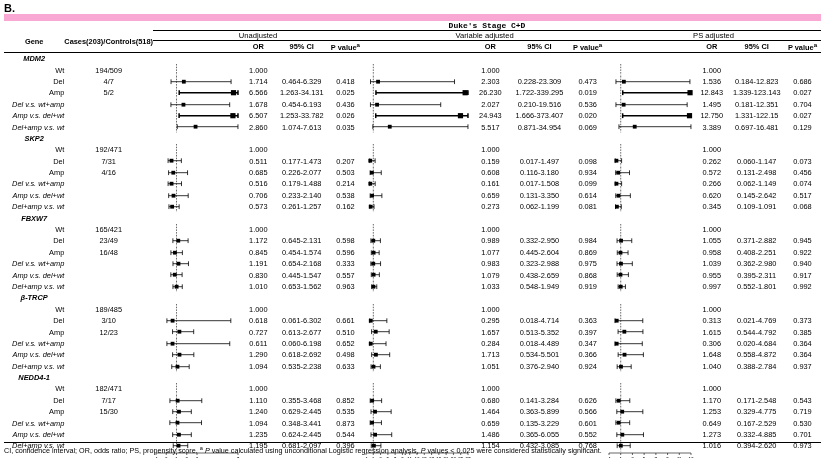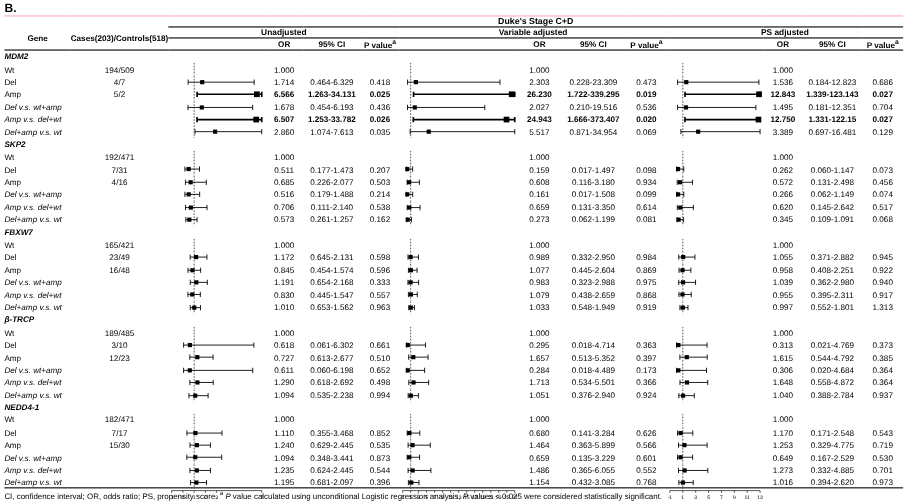--- a/index.html
+++ b/index.html
@@ -2,29 +2,29 @@
 <html><head>
 <meta charset="utf-8">
 <style>
   html,body{margin:0;padding:0;background:#ffffff;}
   body{width:825px;height:458px;font-family:"Liberation Sans", sans-serif;color:#000;overflow:hidden;}
   .panel-label{position:absolute;left:4px;top:2px;font-size:11px;font-weight:bold;}
   .wrap{position:absolute;left:4px;top:14px;width:817px;}
   table.main{border-collapse:collapse;width:817px;font-size:7.4px;}
   table.main td,table.main th{padding:0;vertical-align:middle;}
   .hdr-title{text-align:center;font-weight:bold;font-size:8px;border-bottom:1px solid #000;padding:1px 0 1px 0;}
-  .grp-hdr{text-align:center;font-weight:bold;font-size:7.6px;border-bottom:1px solid #000;}
+  .grp-hdr{text-align:center;font-weight:normal;font-size:7.6px;border-bottom:1px solid #000;}
   .col-hdr{text-align:center;font-weight:bold;font-size:7.4px;border-bottom:1px solid #000;padding:1px 0 2px 0;}
-  .topline{border-top:1px solid #f9a8d4;}
-  .gene{font-style:italic;font-weight:bold;font-size:7.4px;text-align:left;padding-left:1px;margin-top:16px;}
-  .lab{text-align:left;padding-left:9px;font-size:7.4px;white-space:nowrap;margin-top:40px;}
+  .topline{border-top:7px solid #f9a8d4;font-family:Liberation Mono, monospace;}
+  .gene{font-style:italic;font-weight:bold;font-size:7.4px;text-align:center;padding-left:1px;margin-top:16px;}
+  .lab{text-align:right;padding-left:9px;font-size:7.4px;white-space:nowrap;margin-top:40px;}
   .lab-ital{font-style:italic;}
   .num{text-align:center;font-size:7.4px;white-space:nowrap;}
   .ci{text-align:center;font-size:7.4px;white-space:nowrap;}
-  .bold{font-weight:bold;text-align:center;}
+  .bold{font-weight:normal;text-align:center;}
   .plotcell{padding:0;}
   .rowh{height:11.4px;}
   .footer{position:absolute;left:4px;bottom:3px;width:817px;font-size:7.2px;border-top:1px solid #000;padding-top:2px;}
   .footer sup{font-size:5.6px;}
   svg{display:block;}
 </style>
 </head>
 <body>
 
 <div class="panel-label">B.</div>
@@ -465,21 +465,21 @@
           <td class="plotcell">
             <svg width="88" height="11.4" viewBox="0 0 88 11.4">
               <line x1="23.50" y1="0" x2="23.50" y2="11.4" stroke="#000" stroke-width="0.6" stroke-dasharray="1.5,1.2"></line>
               <line x1="15.64" y1="5.7" x2="35.19" y2="5.7" stroke="#000" stroke-width="0.8"></line>
               <line x1="15.64" y1="3.3000000000000003" x2="15.64" y2="8.1" stroke="#000" stroke-width="0.8"></line>
               <line x1="35.19" y1="3.3000000000000003" x2="35.19" y2="8.1" stroke="#000" stroke-width="0.8"></line>
               <rect x="18.59" y="3.80" width="3.8" height="3.8" fill="#000"></rect>
             </svg>
           </td>
           <td class="num">0.706</td>
-          <td class="ci">0.111-2.140</td>
+          <td class="ci">0.233-2.140</td>
           <td class="num">0.538</td>
           <td class="plotcell">
             <svg width="108" height="11.4" viewBox="0 0 108 11.4">
               <line x1="10.29" y1="0" x2="10.29" y2="11.4" stroke="#000" stroke-width="0.6" stroke-dasharray="1.5,1.2"></line>
               <line x1="7.12" y1="5.7" x2="18.85" y2="5.7" stroke="#000" stroke-width="0.8"></line>
               <line x1="7.12" y1="3.3000000000000003" x2="7.12" y2="8.1" stroke="#000" stroke-width="0.8"></line>
               <line x1="18.85" y1="3.3000000000000003" x2="18.85" y2="8.1" stroke="#000" stroke-width="0.8"></line>
               <rect x="7.14" y="3.80" width="3.8" height="3.8" fill="#000"></rect>
             </svg>
           </td>
@@ -762,21 +762,21 @@
             <svg width="88" height="11.4" viewBox="0 0 88 11.4">
               <line x1="14.71" y1="0" x2="14.71" y2="11.4" stroke="#000" stroke-width="0.6" stroke-dasharray="1.5,1.2"></line>
               <line x1="12.09" y1="5.7" x2="19.41" y2="5.7" stroke="#000" stroke-width="0.8"></line>
               <line x1="12.09" y1="3.3000000000000003" x2="12.09" y2="8.1" stroke="#000" stroke-width="0.8"></line>
               <line x1="19.41" y1="3.3000000000000003" x2="19.41" y2="8.1" stroke="#000" stroke-width="0.8"></line>
               <rect x="12.80" y="3.80" width="3.8" height="3.8" fill="#000"></rect>
             </svg>
           </td>
           <td class="num">0.997</td>
           <td class="ci">0.552-1.801</td>
-          <td class="num">1.313</td>
+          <td class="num">0.992</td>
         </tr>
         <tr class="rowh">
           <td class="gene">β-TRCP</td>
           <td colspan="13"></td>
         </tr>
         <tr class="rowh">
           <td class="lab">Wt</td>
           <td class="num">189/485</td>
           <td class="plotcell">
             <svg width="88" height="11.4" viewBox="0 0 88 11.4">
@@ -902,21 +902,21 @@
             <svg width="108" height="11.4" viewBox="0 0 108 11.4">
               <line x1="10.29" y1="0" x2="10.29" y2="11.4" stroke="#000" stroke-width="0.6" stroke-dasharray="1.5,1.2"></line>
               <line x1="6.71" y1="5.7" x2="23.00" y2="5.7" stroke="#000" stroke-width="0.8"></line>
               <line x1="6.71" y1="3.3000000000000003" x2="6.71" y2="8.1" stroke="#000" stroke-width="0.8"></line>
               <line x1="23.00" y1="3.3000000000000003" x2="23.00" y2="8.1" stroke="#000" stroke-width="0.8"></line>
               <rect x="5.78" y="3.80" width="3.8" height="3.8" fill="#000"></rect>
             </svg>
           </td>
           <td class="num">0.284</td>
           <td class="ci">0.018-4.489</td>
-          <td class="num">0.173</td>
+          <td class="num">0.347</td>
           <td class="plotcell">
             <svg width="88" height="11.4" viewBox="0 0 88 11.4">
               <line x1="14.71" y1="0" x2="14.71" y2="11.4" stroke="#000" stroke-width="0.6" stroke-dasharray="1.5,1.2"></line>
               <line x1="8.97" y1="5.7" x2="36.29" y2="5.7" stroke="#000" stroke-width="0.8"></line>
               <line x1="8.97" y1="3.3000000000000003" x2="8.97" y2="8.1" stroke="#000" stroke-width="0.8"></line>
               <line x1="36.29" y1="3.3000000000000003" x2="36.29" y2="8.1" stroke="#000" stroke-width="0.8"></line>
               <rect x="8.75" y="3.80" width="3.8" height="3.8" fill="#000"></rect>
             </svg>
           </td>
           <td class="num">0.306</td>
@@ -970,21 +970,21 @@
             <svg width="88" height="11.4" viewBox="0 0 88 11.4">
               <line x1="23.50" y1="0" x2="23.50" y2="11.4" stroke="#000" stroke-width="0.6" stroke-dasharray="1.5,1.2"></line>
               <line x1="18.73" y1="5.7" x2="36.19" y2="5.7" stroke="#000" stroke-width="0.8"></line>
               <line x1="18.73" y1="3.3000000000000003" x2="18.73" y2="8.1" stroke="#000" stroke-width="0.8"></line>
               <line x1="36.19" y1="3.3000000000000003" x2="36.19" y2="8.1" stroke="#000" stroke-width="0.8"></line>
               <rect x="22.56" y="3.80" width="3.8" height="3.8" fill="#000"></rect>
             </svg>
           </td>
           <td class="num">1.094</td>
           <td class="ci">0.535-2.238</td>
-          <td class="num">0.994</td>
+          <td class="num">0.633</td>
           <td class="plotcell">
             <svg width="108" height="11.4" viewBox="0 0 108 11.4">
               <line x1="10.29" y1="0" x2="10.29" y2="11.4" stroke="#000" stroke-width="0.6" stroke-dasharray="1.5,1.2"></line>
               <line x1="8.01" y1="5.7" x2="17.35" y2="5.7" stroke="#000" stroke-width="0.8"></line>
               <line x1="8.01" y1="3.3000000000000003" x2="8.01" y2="8.1" stroke="#000" stroke-width="0.8"></line>
               <line x1="17.35" y1="3.3000000000000003" x2="17.35" y2="8.1" stroke="#000" stroke-width="0.8"></line>
               <rect x="8.57" y="3.80" width="3.8" height="3.8" fill="#000"></rect>
             </svg>
           </td>
           <td class="num">1.051</td>

